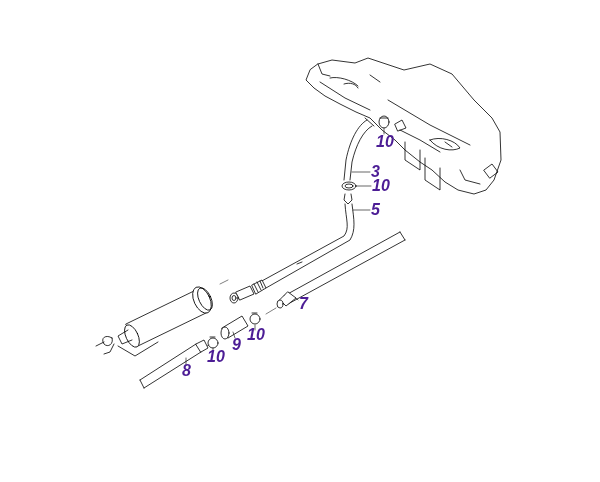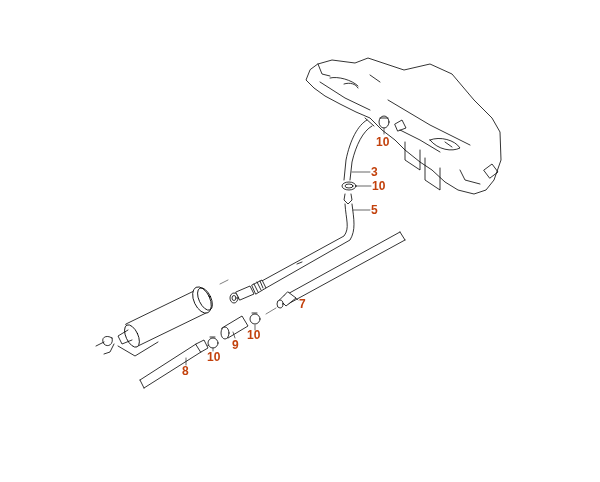--- a/index.html
+++ b/index.html
@@ -1,18 +1,18 @@
 <!DOCTYPE html>
 <html><head>
 <meta charset="utf-8">
 <style>
   html, body { margin: 0; padding: 0; background: #ffffff; }
   body { width: 600px; height: 482px; position: relative; overflow: hidden; font-family: "Liberation Sans", sans-serif; }
   #diagram { position: absolute; left: 0; top: 0; width: 600px; height: 482px; }
-  .lbl { position: absolute; font-weight: bold; font-size: 12px; color: #c2410c; line-height: 12px; }
+  .lbl { position: absolute; font-weight: bold; font-size: 16px; color: #4c1d95; line-height: 12px; font-style: italic; }
 </style>
 </head>
 <body>
 
 <svg id="diagram" viewBox="0 0 600 482" xmlns="http://www.w3.org/2000/svg" fill="none" stroke="#000" stroke-width="0.8" stroke-linejoin="round" stroke-linecap="round">
 
   <g>
     <path fill="#fff" d="M318,64 L332,60 L355,63 L368,58 L392,66 L404,70 L430,64 L452,74 L474,100 L492,118 L500,132 L501,160 L494,180 L486,190 L474,194 L458,190 L445,182 L432,170 L420,162 L405,150 L395,140 L382,130 L370,118 L356,112 L340,104 L325,96 L314,88 L306,80 L310,70 Z"></path>
     <path d="M330,78 C338,76 352,80 358,86"></path>
     <path d="M344,84 C350,82 356,84 358,88"></path>

